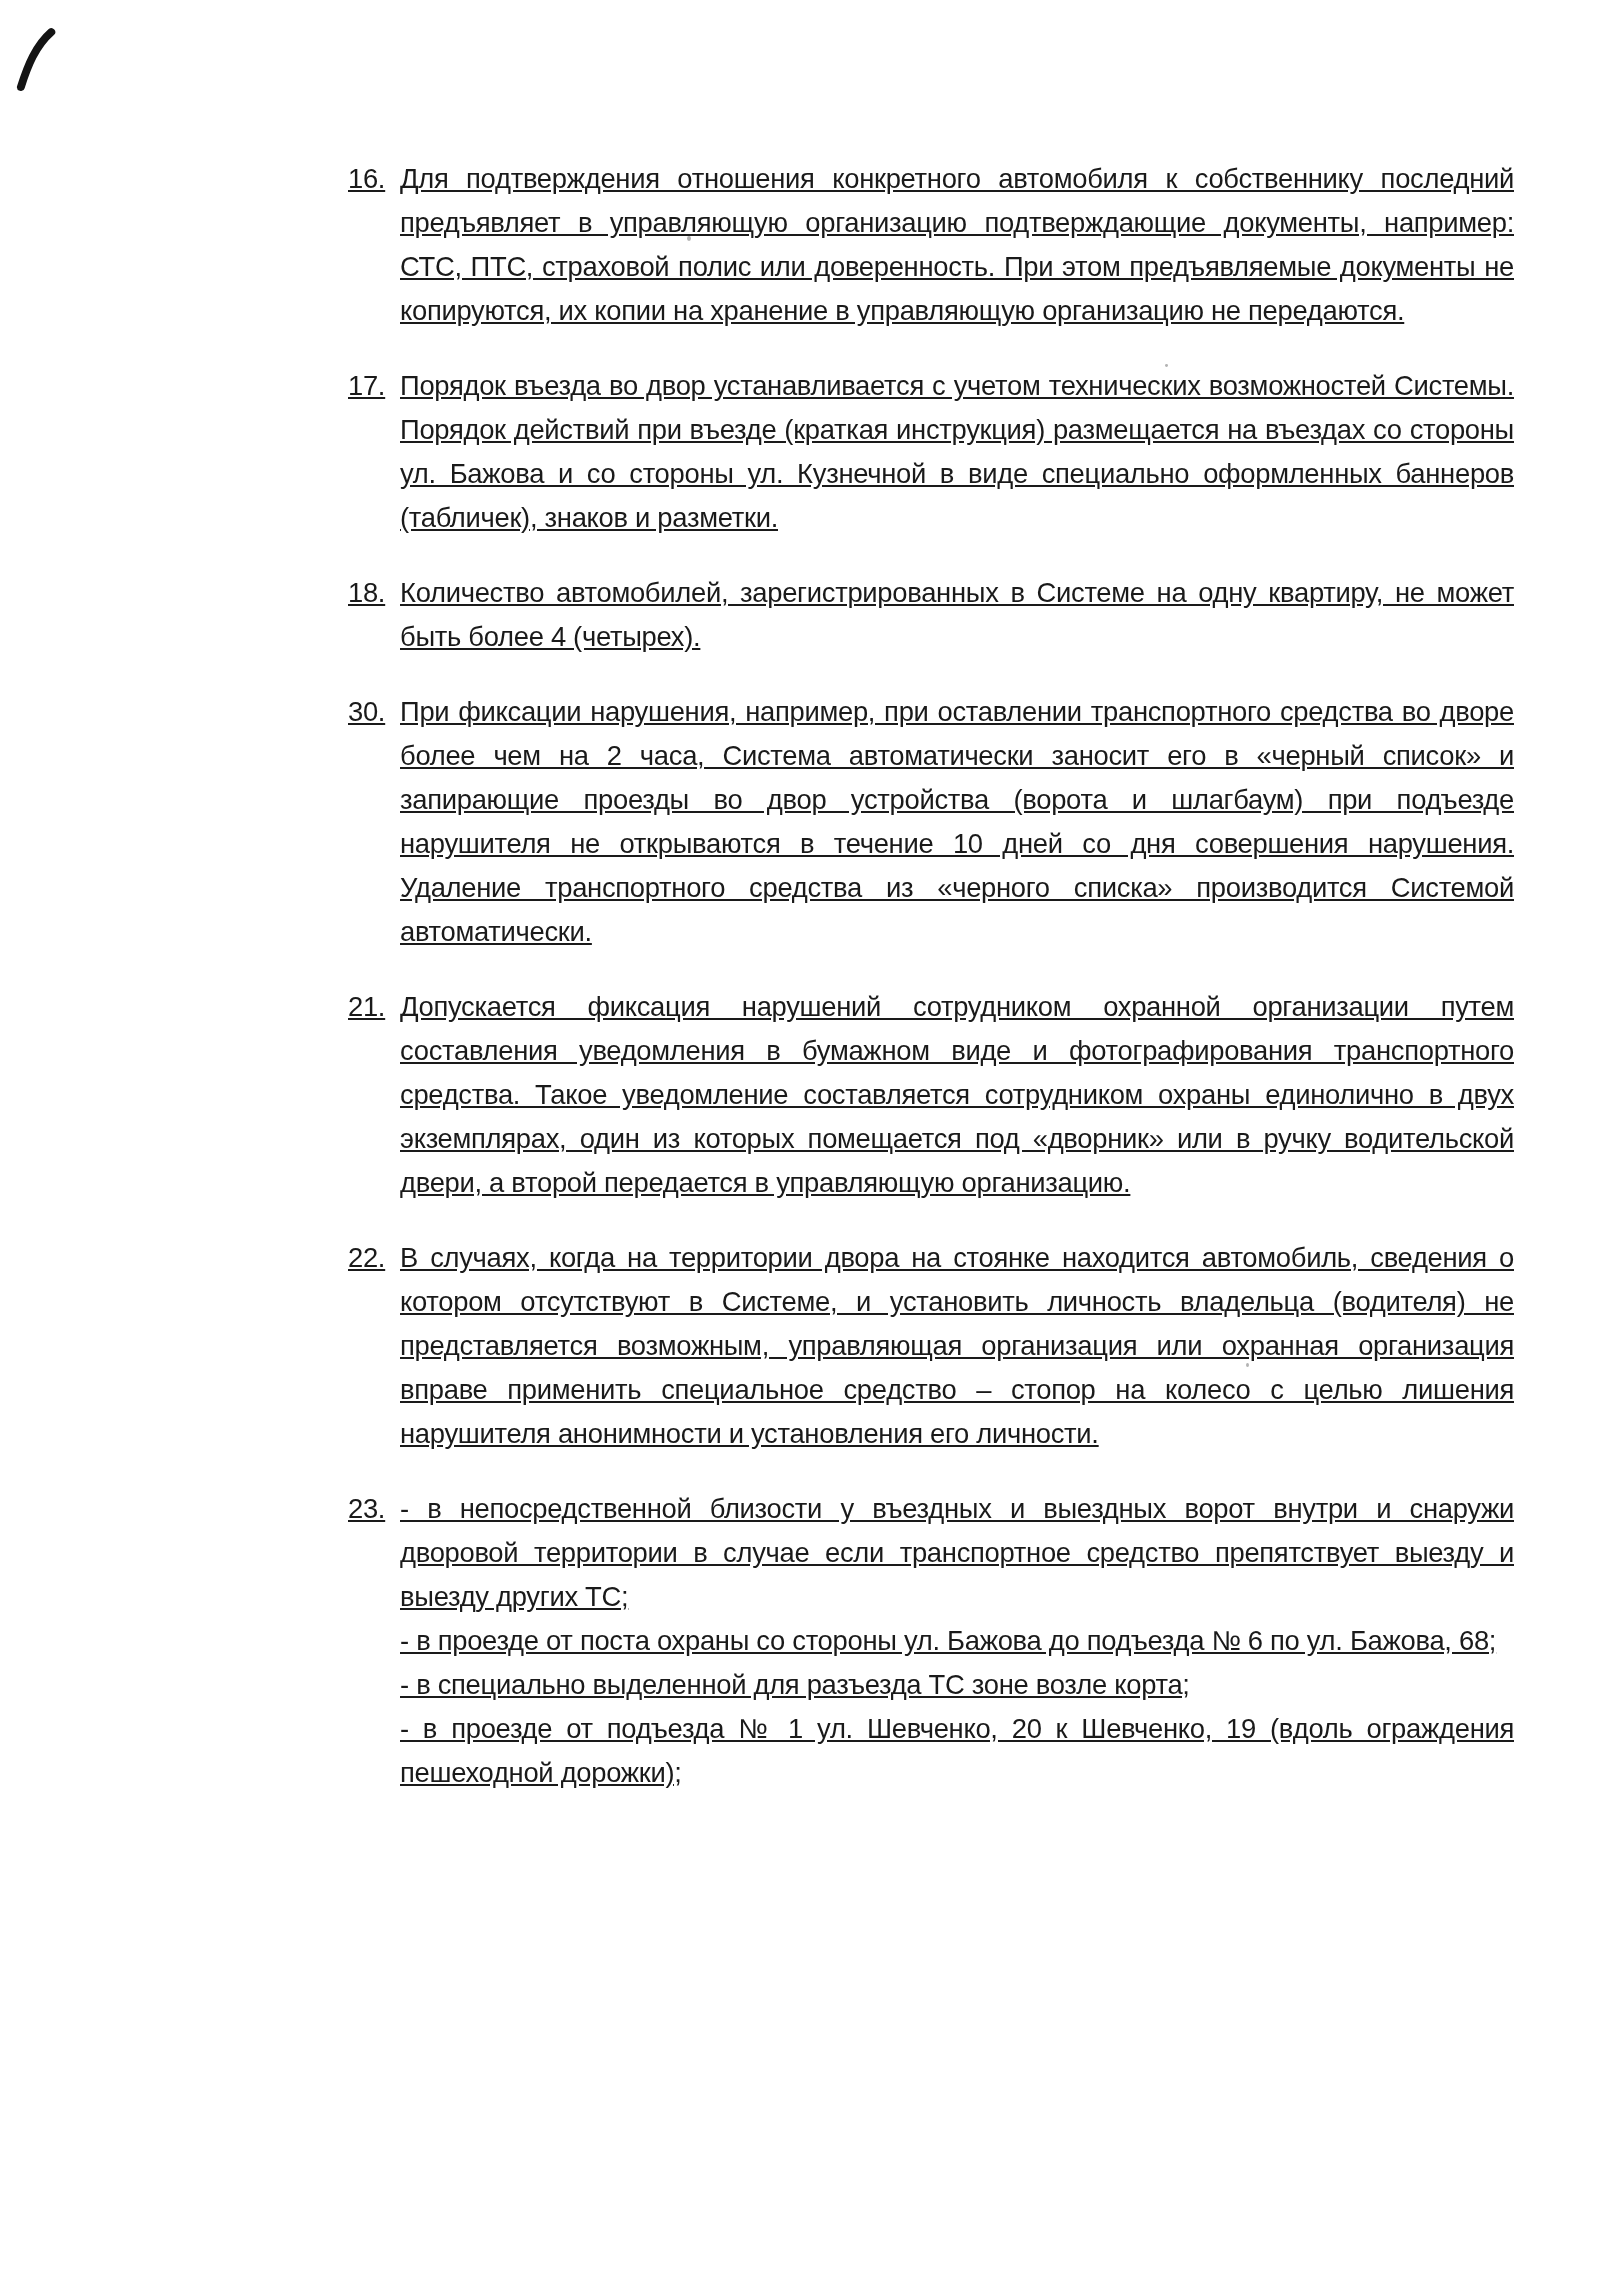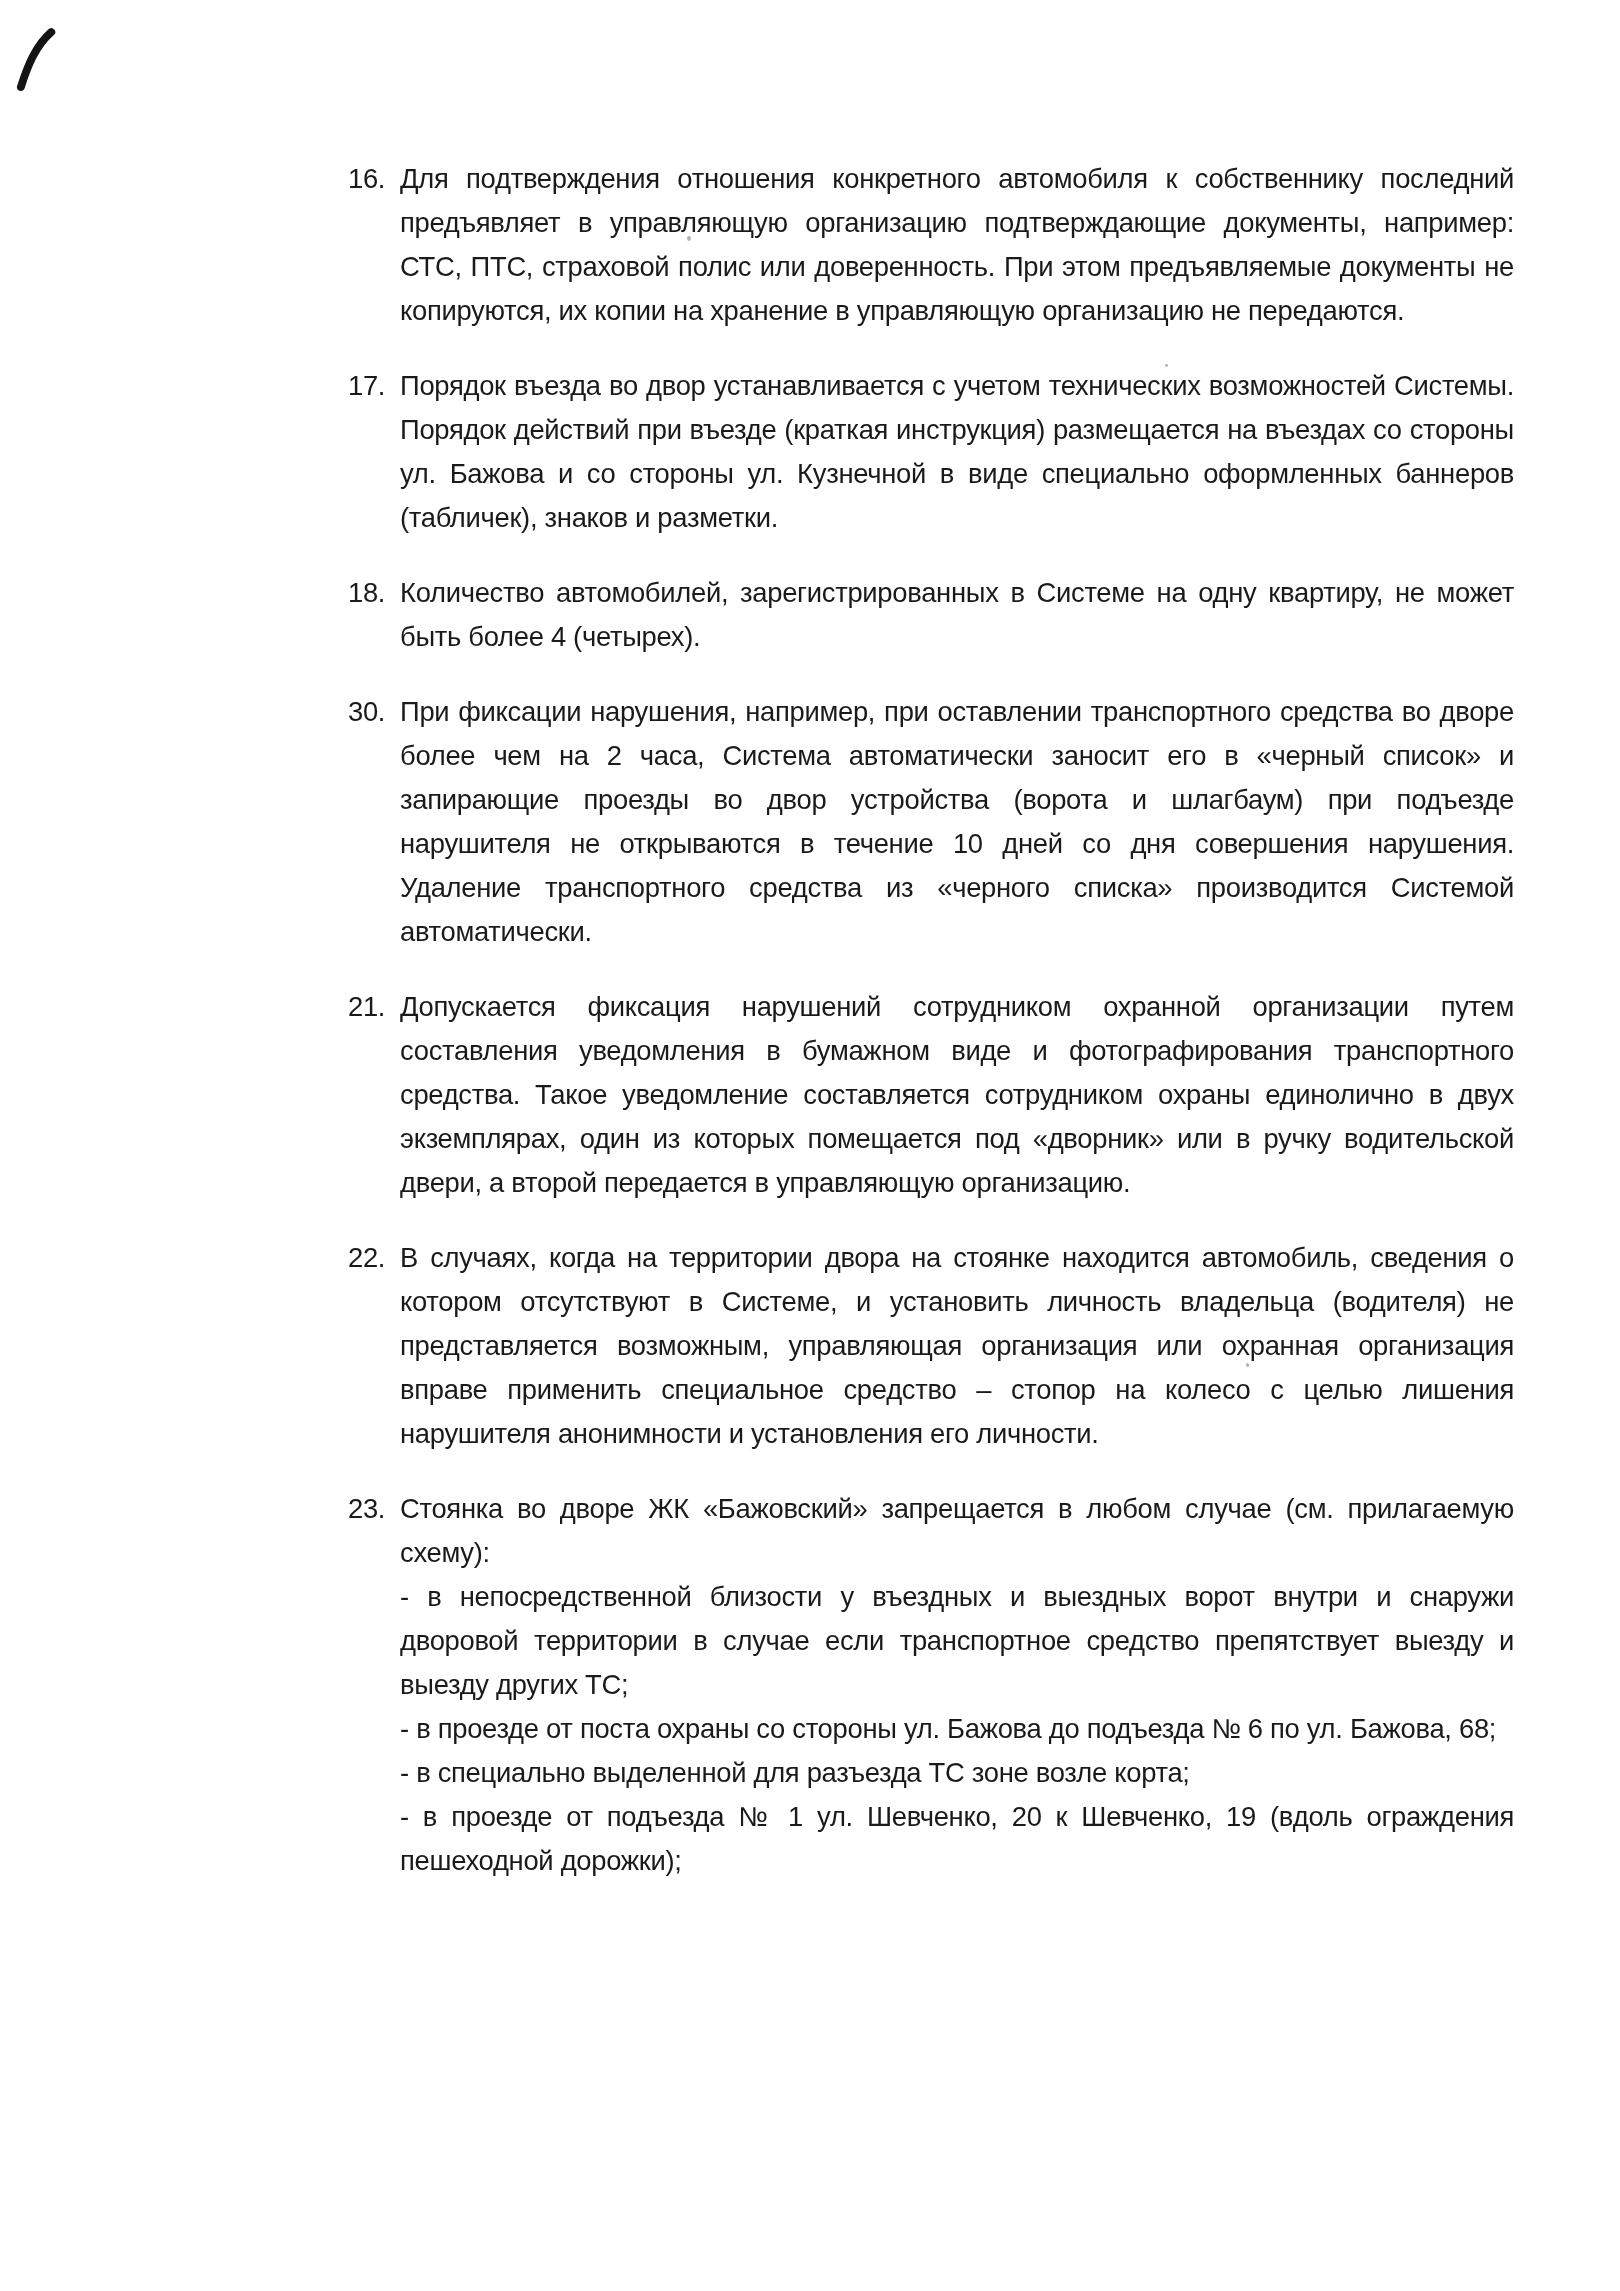--- a/index.html
+++ b/index.html
@@ -22,20 +22,21 @@
     left: 348px;
     width: 1166px;
     font-size: 27.4px;
     line-height: 44px;
     letter-spacing: -0.3px;
   }
   .item {
     display: flex;
     align-items: flex-start;
     margin-bottom: 31px;
+    text-decoration: underline;
   }
   .item:last-child { margin-bottom: 0; }
   .num {
     flex: 0 0 52px;
     text-align: left;
     white-space: nowrap;
   }
   .body {
     flex: 1 1 auto;
     text-align: justify;
@@ -106,21 +107,20 @@
     </div>
 
     <div class="item">
       <div class="num">22.</div>
       <div class="body">В случаях, когда на территории двора на стоянке находится автомобиль, сведения о котором отсутствуют в Системе, и установить личность владельца (водителя) не представляется возможным, управляющая организация или охранная организация вправе применить специальное средство – стопор на колесо с целью лишения нарушителя анонимности и установления его личности.</div>
     </div>
 
     <div class="item">
       <div class="num">23.</div>
       <div class="body">
-        <div class="intro">Стоянка во дворе ЖК «Бажовский» запрещается в любом случае (см. прилагаемую схему):</div>
         <div class="subitem">- в непосредственной близости у въездных и выездных ворот внутри и снаружи дворовой территории в случае если транспортное средство препятствует выезду и выезду других ТС;</div>
         <div class="subitem">- в проезде от поста охраны со стороны ул. Бажова до подъезда № 6 по ул. Бажова, 68;</div>
         <div class="subitem">- в специально выделенной для разъезда ТС зоне возле корта;</div>
         <div class="subitem">- в проезде от подъезда № 1 ул. Шевченко, 20 к Шевченко, 19 (вдоль ограждения пешеходной дорожки);</div>
       </div>
     </div>
 
   </div>
 </div>
 

